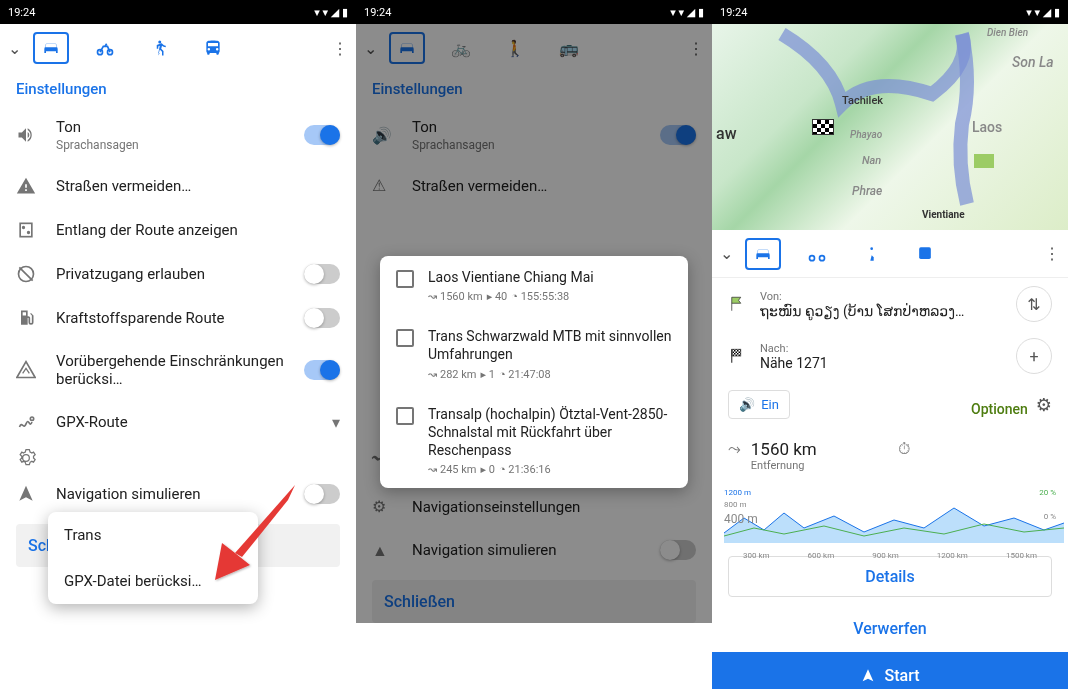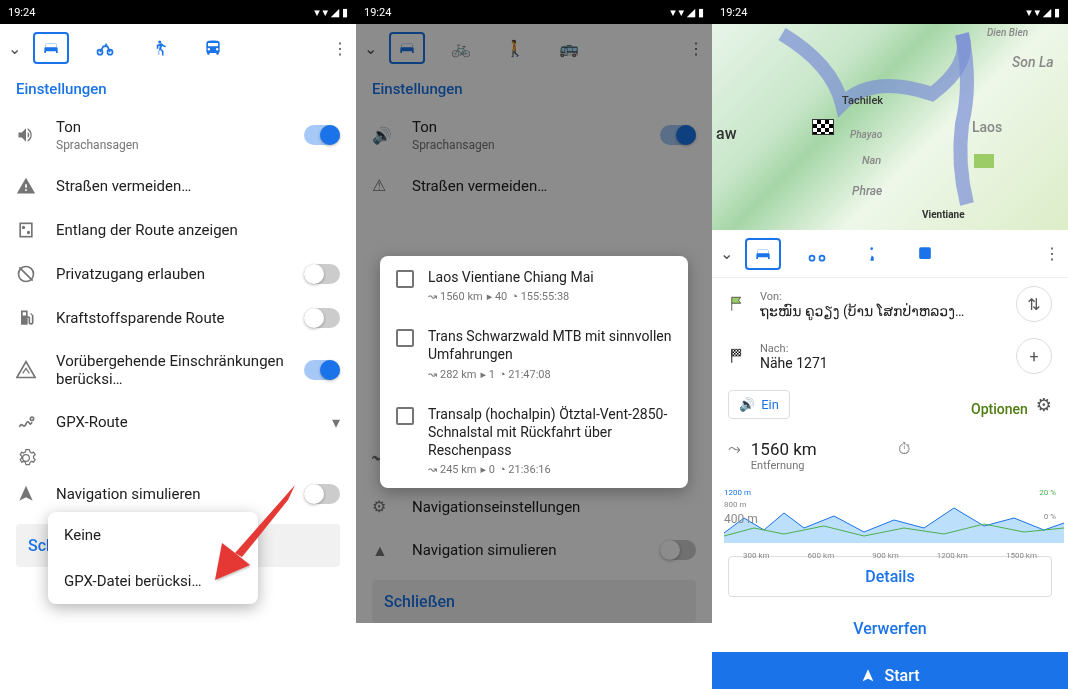--- a/index.html
+++ b/index.html
@@ -190,21 +190,21 @@
         </svg>
       </span>
     <div class="txt">
         <div class="lbl">Navigation simulieren</div>
       </div>
     <div class="toggle"></div>
   </div>
   <div class="close-btn">Schließen</div>
 
   <div class="popup" style="left:48px; top:512px; width:210px;">
-    <div class="menu-item">Keine</div>
+    <div class="menu-item">Trans</div>
     <div class="menu-item">GPX-Datei berücksi…</div>
   </div>
 
   <svg style="position:absolute; left:200px; top:475px;" width="110" height="110">
     <defs>
         <filter id="s">
           <feDropShadow dx="1" dy="1" stdDeviation="1" flood-opacity="0.3"></feDropShadow>
         </filter>
       </defs>
     <polygon points="95,10 35,78 50,90 15,105 22,68 35,78" fill="#e53935" filter="url(#s)"></polygon>

